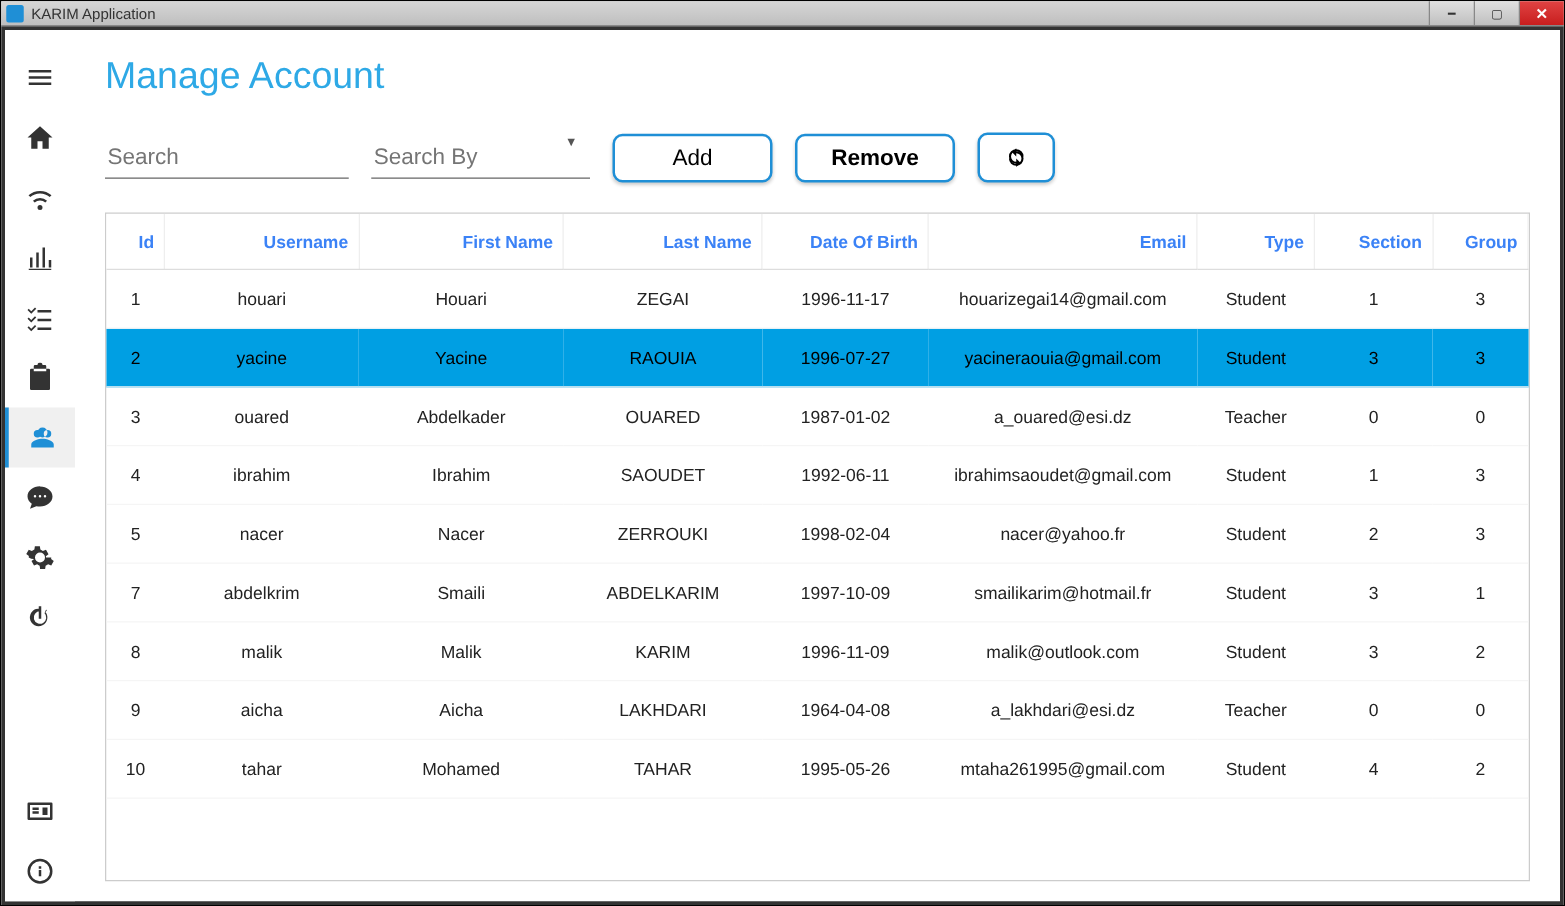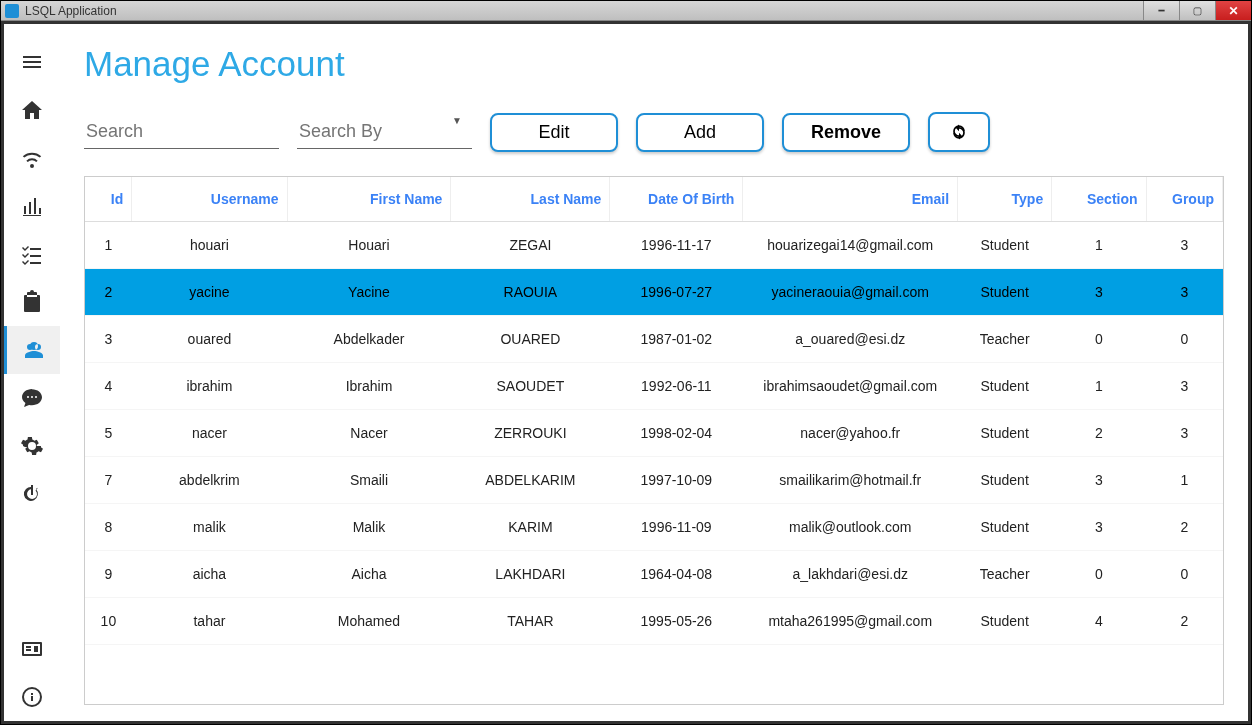--- a/index.html
+++ b/index.html
@@ -21,21 +21,21 @@
     
     .sidebar { width: 56px; background: #fff; display: flex; flex-direction: column; align-items: center; padding-top: 14px; position: relative; }
     .sidebar-item { width: 56px; height: 48px; display: flex; align-items: center; justify-content: center; cursor: pointer; }
     .sidebar-item.active-highlight { background: #f0f0f0; border-left: 3px solid #1f8fd6; }
     .sidebar svg { width: 24px; height: 24px; fill: #333; }
     .sidebar-item.active svg { fill: #1f8fd6; }
     .sidebar-spacer { flex: 1; }
     
     
     .main { flex: 1; padding: 20px 24px 16px 24px; display: flex; flex-direction: column; }
-    .page-title { font-size: 35px; font-weight: 400; color: #2ea9e6; margin-bottom: 28px; }
+    .page-title { font-size: 30px; font-weight: 400; color: #2ea9e6; margin-bottom: 28px; }
     
     .toolbar { display: flex; align-items: center; gap: 18px; margin-bottom: 24px; }
     .search-input, .search-by { border: none; border-bottom: 1px solid #666; font-size: 18px; padding: 6px 2px; background: transparent; outline: none; color: #333; }
     .search-input { width: 195px; }
     .search-by-wrap { position: relative; width: 175px; display: flex; align-items: flex-start; }
     .search-by { width: 175px; appearance: none; }
     .search-by-wrap .caret { position: absolute; right: 10px; pointer-events: none; color: #555; font-size: 10px; }
     
     .btn { border: 2px solid #1f8fd6; border-radius: 8px; background: #fff; font-size: 18px; font-weight: 500; padding: 7px 0; cursor: pointer; box-shadow: 0 2px 3px rgba(0,0,0,0.2); color: #000; }
     .btn-edit { width: 128px; }
@@ -56,21 +56,21 @@
     .table-scroll::-webkit-scrollbar { width: 14px; height: 14px; }
     .table-scroll::-webkit-scrollbar-track { background: #f0f0f0; }
     .table-scroll::-webkit-scrollbar-thumb { background: #c0c0c0; border: 1px solid #999; }
   </style>
 </head>
 <body>
 
 <div class="window">
   <div class="titlebar">
     <div class="titlebar-icon"></div>
-    <div class="titlebar-title">LSQL Application</div>
+    <div class="titlebar-title">KARIM Application</div>
     <div class="titlebar-controls">
       <div class="tb-btn tb-min">━</div>
       <div class="tb-btn tb-max">▢</div>
       <div class="tb-btn tb-close">✕</div>
     </div>
   </div>
 
   <div class="app-body">
     <div class="sidebar">
       <div class="sidebar-item">
@@ -138,21 +138,20 @@
 
     <div class="main">
       <h1 class="page-title">Manage Account</h1>
 
       <div class="toolbar">
         <input class="search-input" placeholder="Search" style="">
         <div class="search-by-wrap">
           <input class="search-by" readonly="" placeholder="Search By" style="">
           <span class="caret">▼</span>
         </div>
-        <button class="btn btn-edit">Edit</button>
         <button class="btn btn-add">Add</button>
         <button class="btn btn-remove">Remove</button>
         <button class="btn btn-refresh">
           <svg viewBox="0 0 24 24">
               <path d="M12 6V3L8 7l4 4V8a5 5 0 11-5 5H5a7 7 0 107-7z"></path>
               <path d="M12 18v3l4-4-4-4v3a5 5 0 115-5h2a7 7 0 10-7 7z"></path>
             </svg>
         </button>
       </div>
 

